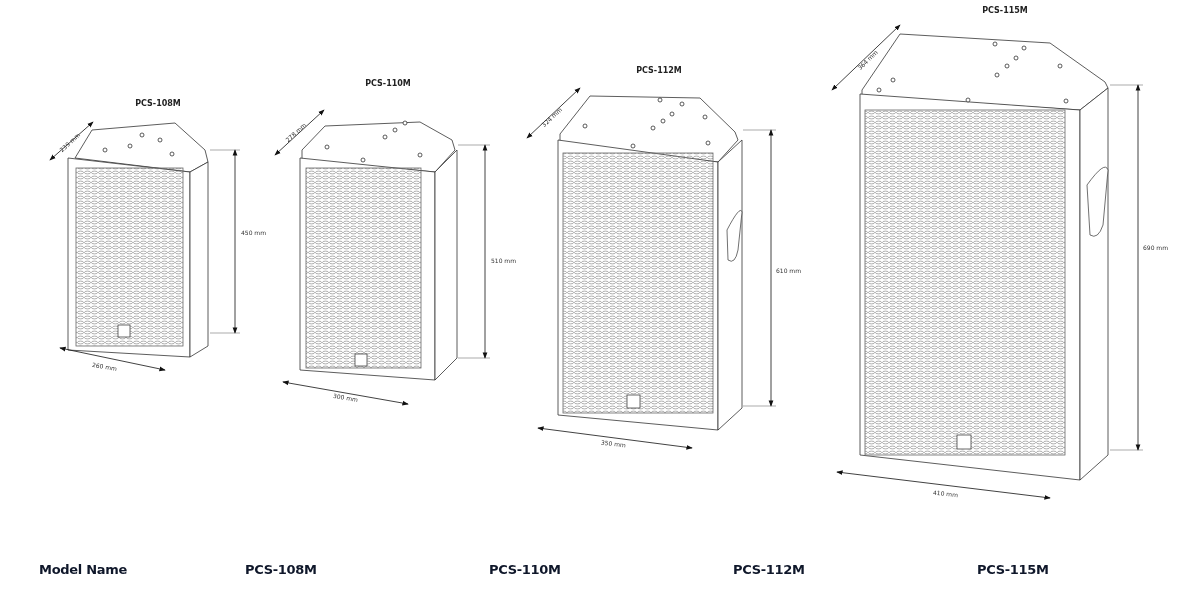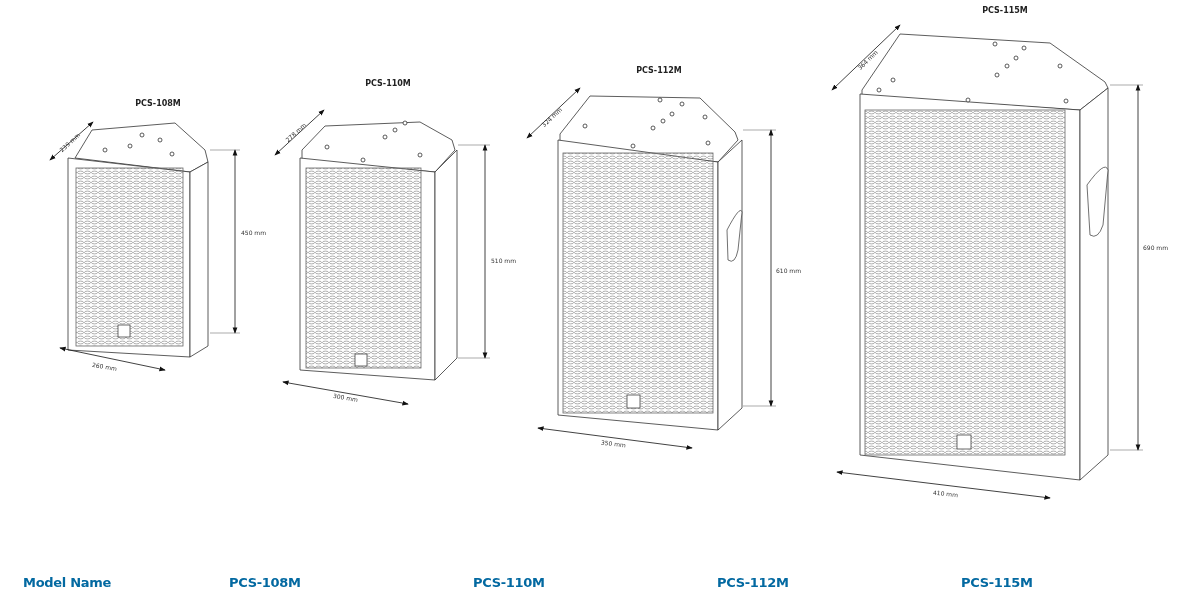--- a/index.html
+++ b/index.html
@@ -2,21 +2,21 @@
 <html><head>
 <meta charset="utf-8">
 <style>
   html, body { margin:0; padding:0; background:#ffffff; }
   body { width:1196px; height:606px; position:relative; overflow:hidden; font-family:"Liberation Sans", sans-serif; }
   .diagram { position:absolute; left:0; top:0; width:1196px; height:540px; }
   .model-title { position:absolute; font-family:"DejaVu Sans", sans-serif; font-weight:bold; font-size:8px; color:#222; transform:translateX(-50%); white-space:nowrap; }
   .dim-label { position:absolute; font-family:"DejaVu Sans", sans-serif; font-size:6px; color:#333; white-space:nowrap; }
   .dim-label.rot { transform-origin:left top; }
   .table-row { position:absolute; left:0; top:560px; width:1196px; height:40px; }
-  .cell { position:absolute; top:15px; font-family:"DejaVu Sans", sans-serif; font-weight:bold; font-size:13px; color:#0369a1; white-space:nowrap; letter-spacing:-0.3px; }
+  .cell { position:absolute; top:2px; font-family:"DejaVu Sans", sans-serif; font-weight:bold; font-size:13px; color:#0f172a; white-space:nowrap; letter-spacing:-0.3px;margin-left:16px; }
   svg { position:absolute; left:0; top:0; }
 </style>
 </head>
 <body>
 
 <div class="diagram">
   <svg width="1196" height="540" viewBox="0 0 1196 540">
     <defs>
       <pattern id="grille" width="7" height="5" patternUnits="userSpaceOnUse">
         <ellipse cx="3.5" cy="2.5" rx="3" ry="1.4" fill="none" stroke="#777" stroke-width="0.6"></ellipse>

